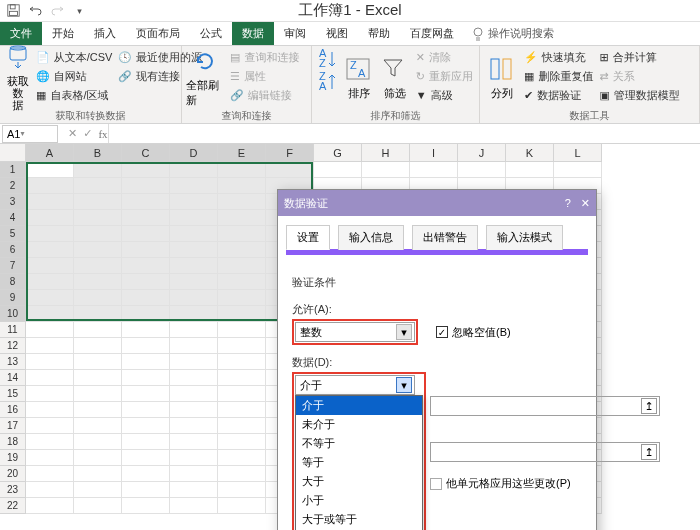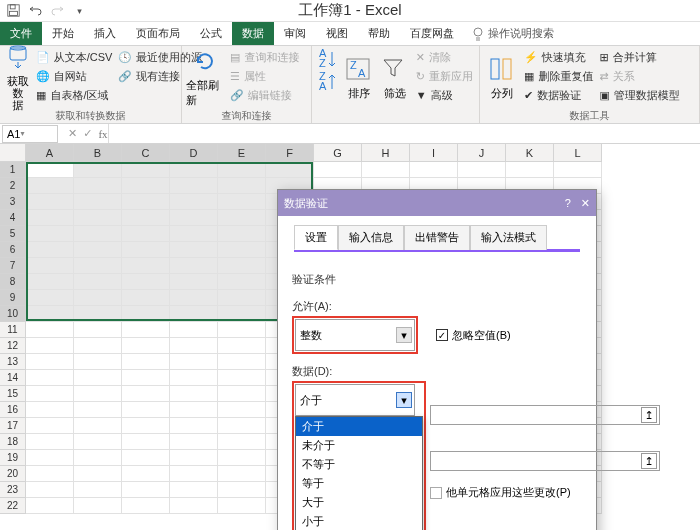--- a/index.html
+++ b/index.html
@@ -35,26 +35,26 @@
 .rh.sel{background:#d2d2d2}
 .grid{position:relative}
 .gridrow{display:flex;height:16px}
 .cell{flex:0 0 48px;height:16px;border-right:1px solid #e1e1e1;border-bottom:1px solid #e1e1e1;background:#fff}
 .cell.selrange{background:#e8e8e8}
 .cell.active{background:#fff}
 .sel-border{position:absolute;border:2px solid #217346;pointer-events:none}
 .dialog{position:absolute;left:277px;top:189px;width:320px;background:#fff;border:1px solid #8a8a8a;box-shadow:3px 3px 12px rgba(0,0,0,.25)}
 .dlg-title{height:26px;background:#9b8ec5;display:flex;align-items:center;justify-content:space-between;padding:0 6px;color:#fff}
 .dlg-title .tbtns{display:flex;gap:10px}
-.dlg-tabs{display:flex;border-bottom:3px solid #8b5cf6;margin:8px 16px 0;gap:0}
+.dlg-tabs{display:flex;border-bottom:6px solid #8b5cf6;margin:8px 8px 0;gap:8px}
 .dlg-tab{padding:4px 10px;border:1px solid #ccc;border-bottom:none;background:#f4f4f4;cursor:pointer;position:relative;top:1px}
 .dlg-tab.active{background:#fff;border-bottom:1px solid #fff}
 .dlg-body{padding:8px 14px}
 .lblrow{margin:12px 0 2px;color:#333}
-.combo{height:32px;border:1px solid #9e9e9e;background:#fff;display:flex;align-items:center;justify-content:space-between;padding:0 2px 0 4px}
+.combo{height:20px;border:1px solid #9e9e9e;background:#fff;display:flex;align-items:center;justify-content:space-between;padding:0 2px 0 4px}
 .combo .arrow{width:16px;height:16px;background:#e7e7e7;border:1px solid #b5b5b5;display:flex;align-items:center;justify-content:center}
 .redbox{border:2px solid #e53b2e;padding:1px;display:inline-block}
 .checkbox{display:inline-flex;align-items:center;gap:4px}
 .checkbox .box{width:12px;height:12px;border:1px solid #333;display:flex;align-items:center;justify-content:center;font-size:10px}
 .dropdown{position:absolute;background:#fff;border:1px solid #666;width:128px;box-shadow:2px 2px 6px rgba(0,0,0,.2)}
 .dropdown .opt{padding:2px 6px;cursor:pointer}
 .dropdown .opt.hov{background:#0a62c9;color:#fff}
 .inputline{height:20px;border:1px solid #9e9e9e;width:230px;display:flex;align-items:center;justify-content:flex-end;padding-right:2px;margin-top:2px}
 .inputline .pick{width:16px;height:16px;border:1px solid #999;display:flex;align-items:center;justify-content:center}
 svg{display:block}
@@ -222,20 +222,21 @@
         <div class="rbtn-sm dis">
             <span>↻</span>
             <span>重新应用</span>
           </div>
         <div class="rbtn-sm">
             <span>▼</span>
             <span>高级</span>
           </div>
       </div>
     </div>
+    <div class="glabel">排序和筛选</div>
   </div>
 
   <div class="rgroup" style="flex:1">
     <div class="gitems">
       <div class="rbtn-lg" style="width:36px">
         <div class="ic">
             <svg width="26" height="26">
               <rect x="3" y="3" width="8" height="20" fill="none" stroke="#2b7cd3"></rect>
               <rect x="15" y="3" width="8" height="20" fill="none" stroke="#e8a33d"></rect>
             </svg>

